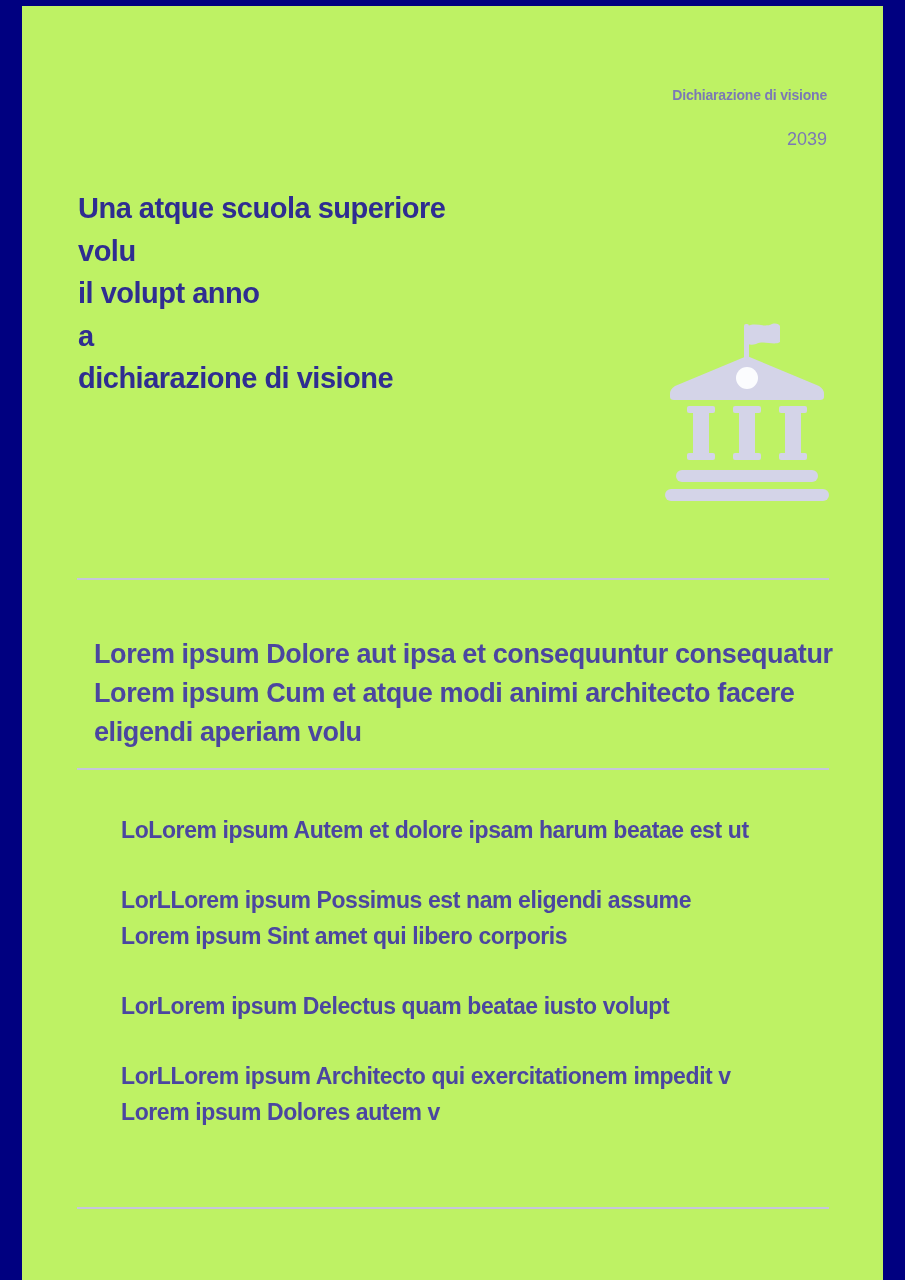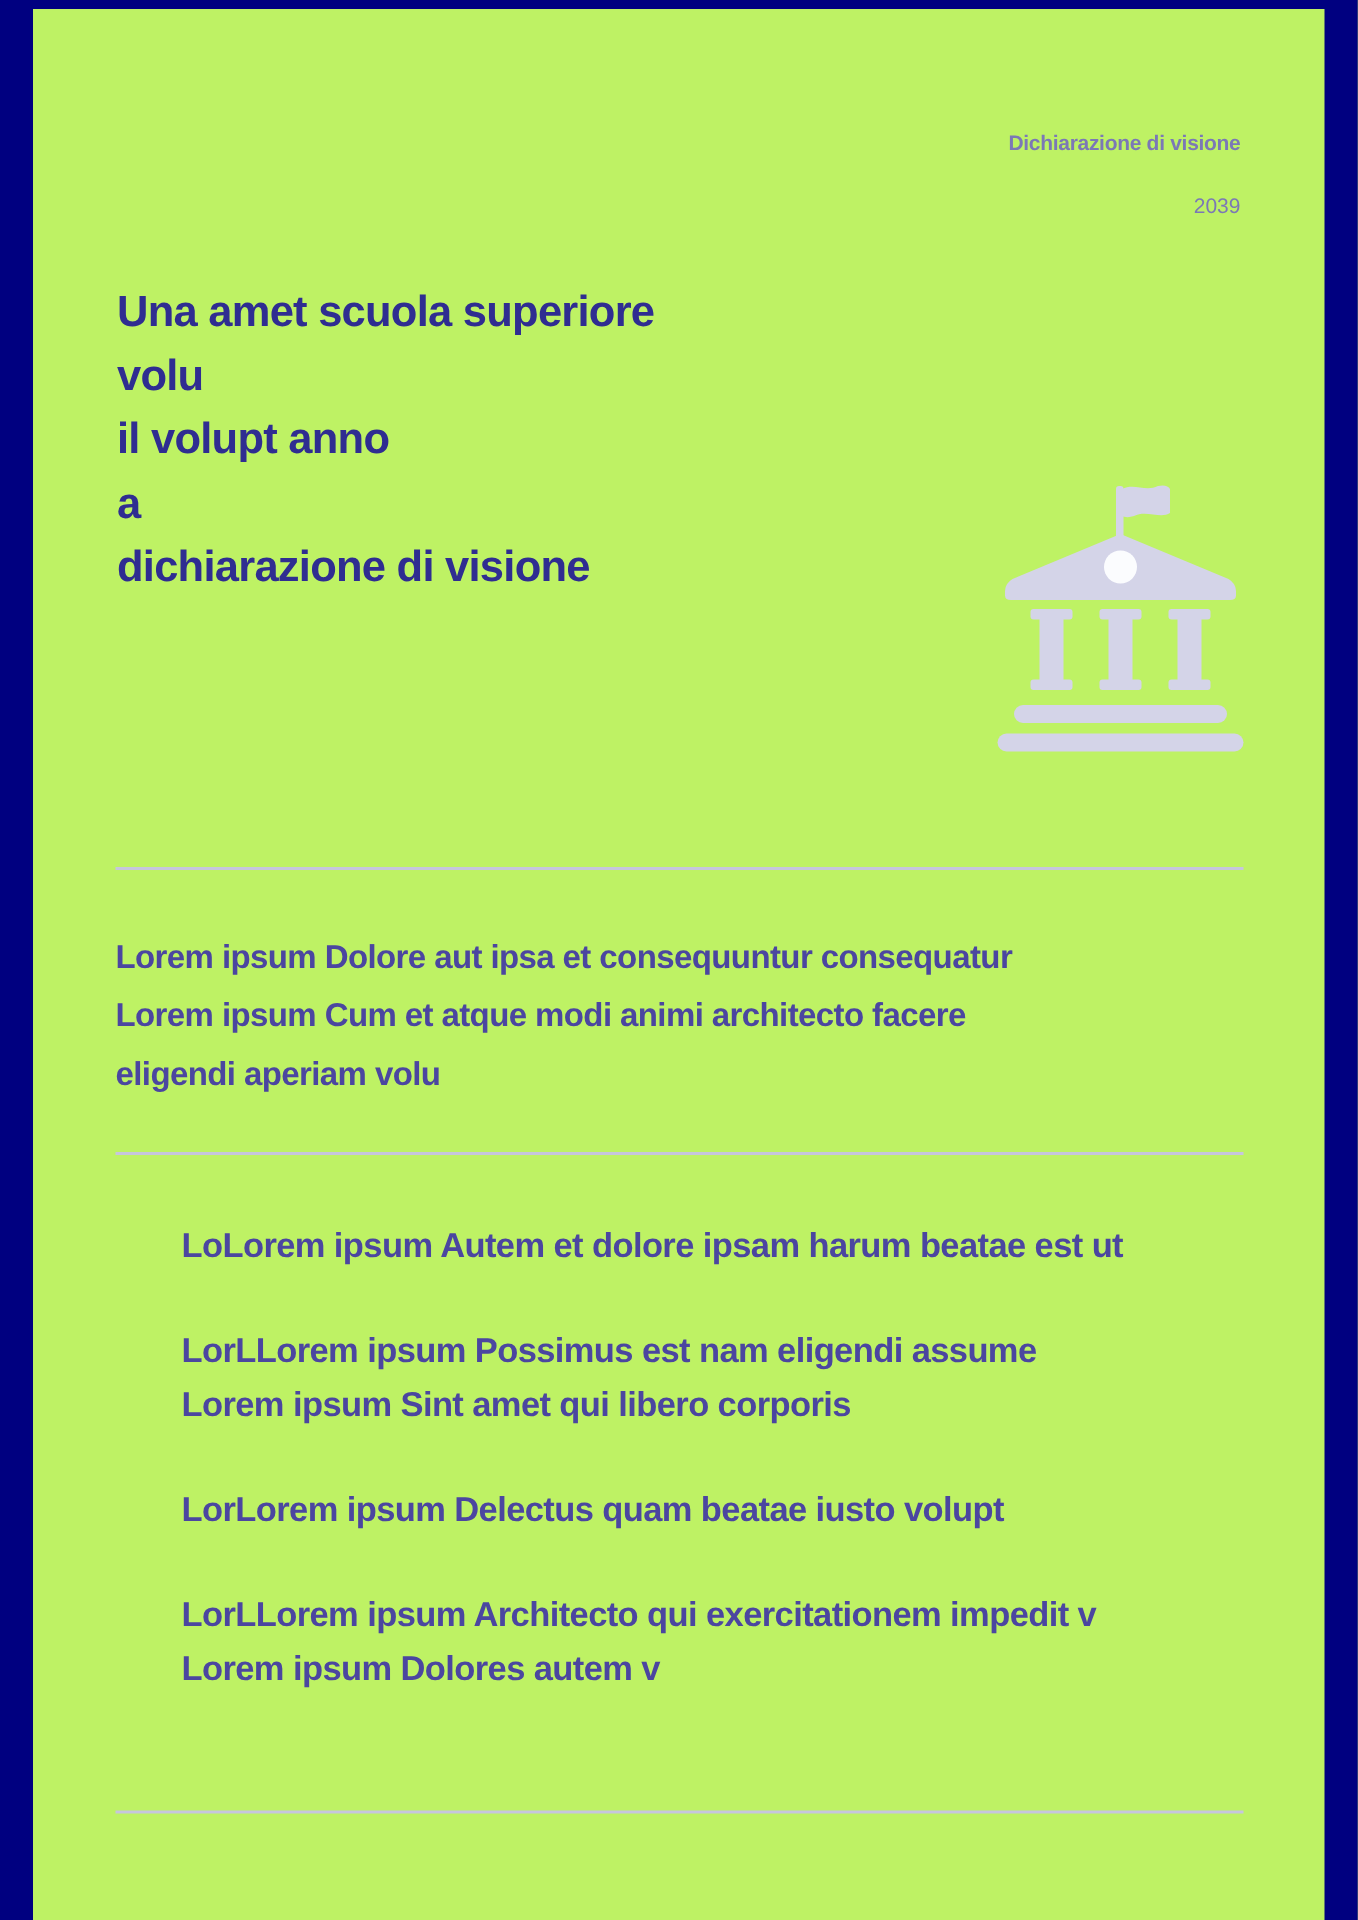--- a/index.html
+++ b/index.html
@@ -25,21 +25,21 @@
       top: 81px;
       font-size: 14px;
       font-weight: bold;
       color: #7b78b6;
       letter-spacing: -0.2px;
     }
     .meta-year {
       position: absolute;
       right: 56px;
       top: 123px;
-      font-size: 14px;
+      font-size: 18px;
       color: #7b78b6;
     }
     .title {
       position: absolute;
       left: 56px;
       top: 181px;
       width: 540px;
       margin: 0;
       font-size: 29px;
       line-height: 42.6px;
@@ -60,22 +60,22 @@
       left: 55px;
       width: 752px;
       height: 2px;
       background: #c6c6dc;
     }
     .intro {
       position: absolute;
       left: 55px;
       top: 612px;
       width: 760px;
-      margin: 0;
-      font-size: 22px;
+      margin: 17px;
+      font-size: 27px;
       line-height: 39px;
       font-weight: bold;
       color: #4b46a0;
       letter-spacing: -0.4px;
     }
     .intro span { display: block; white-space: nowrap; }
     .points {
       position: absolute;
       left: 55px;
       top: 806px;
@@ -96,21 +96,21 @@
   </style>
 </head>
 <body>
 
 <div class="page">
 
   <div class="meta-label">Dichiarazione di visione</div>
   <div class="meta-year">2039</div>
 
   <h1 class="title">
-    <span>Una amet scuola superiore</span>
+    <span>Una atque scuola superiore</span>
     <span>volu</span>
     <span>il volupt anno</span>
     <span>a</span>
     <span>dichiarazione di visione</span>
   </h1>
 
   <svg class="school-icon" viewBox="0 0 166 183" xmlns="http://www.w3.org/2000/svg">
     <g fill="#d4d4e8">
 
       <rect x="80" y="4" width="5" height="38" rx="2"></rect>

